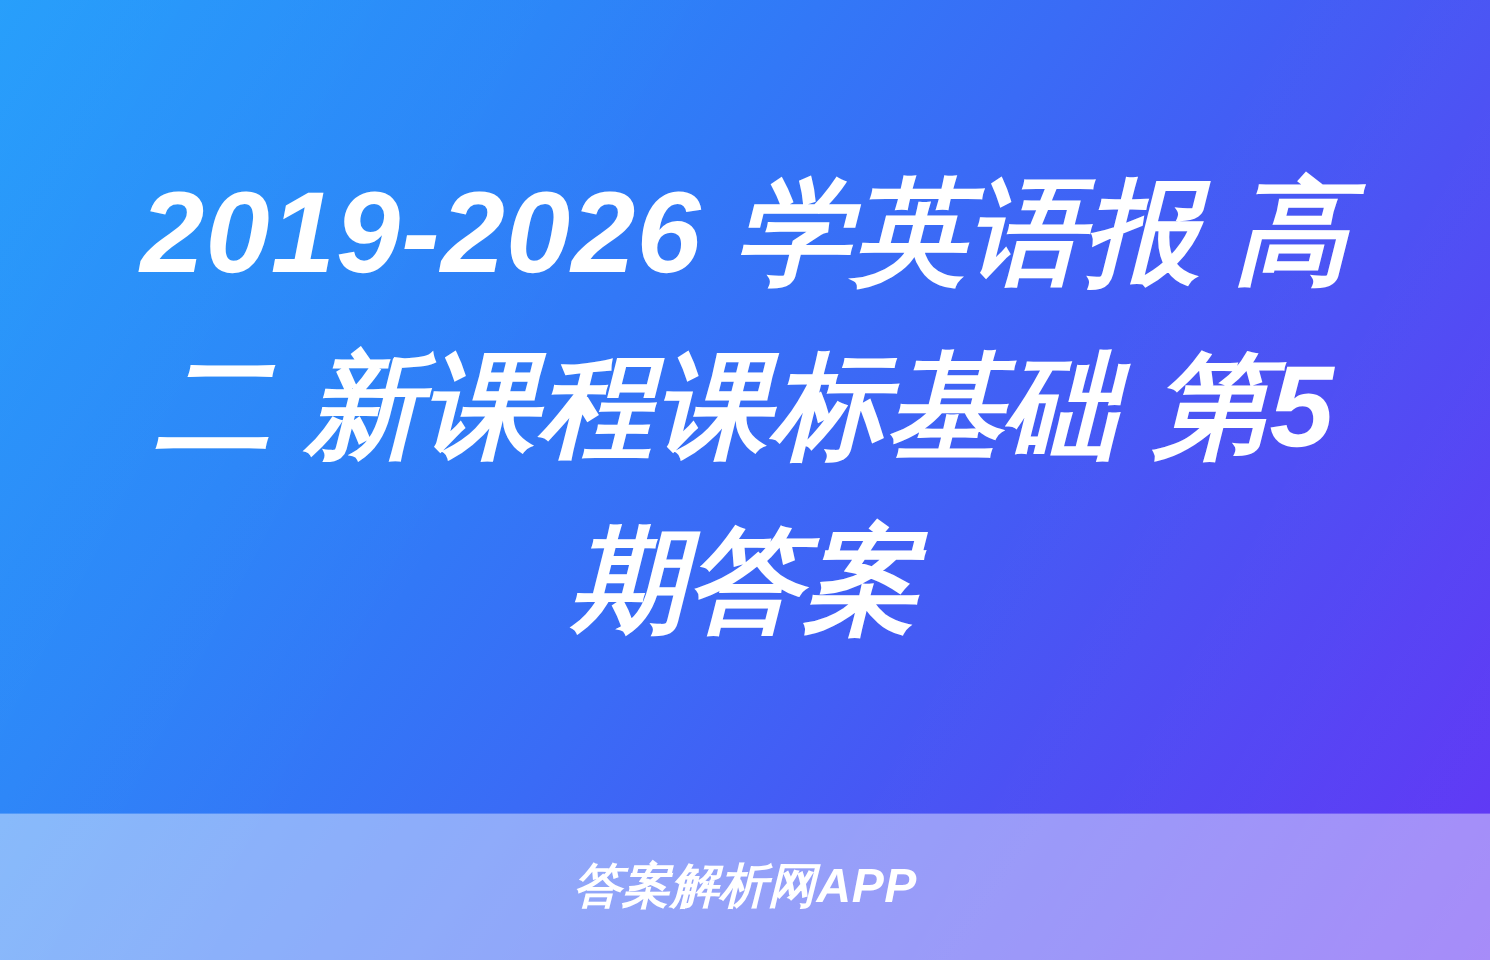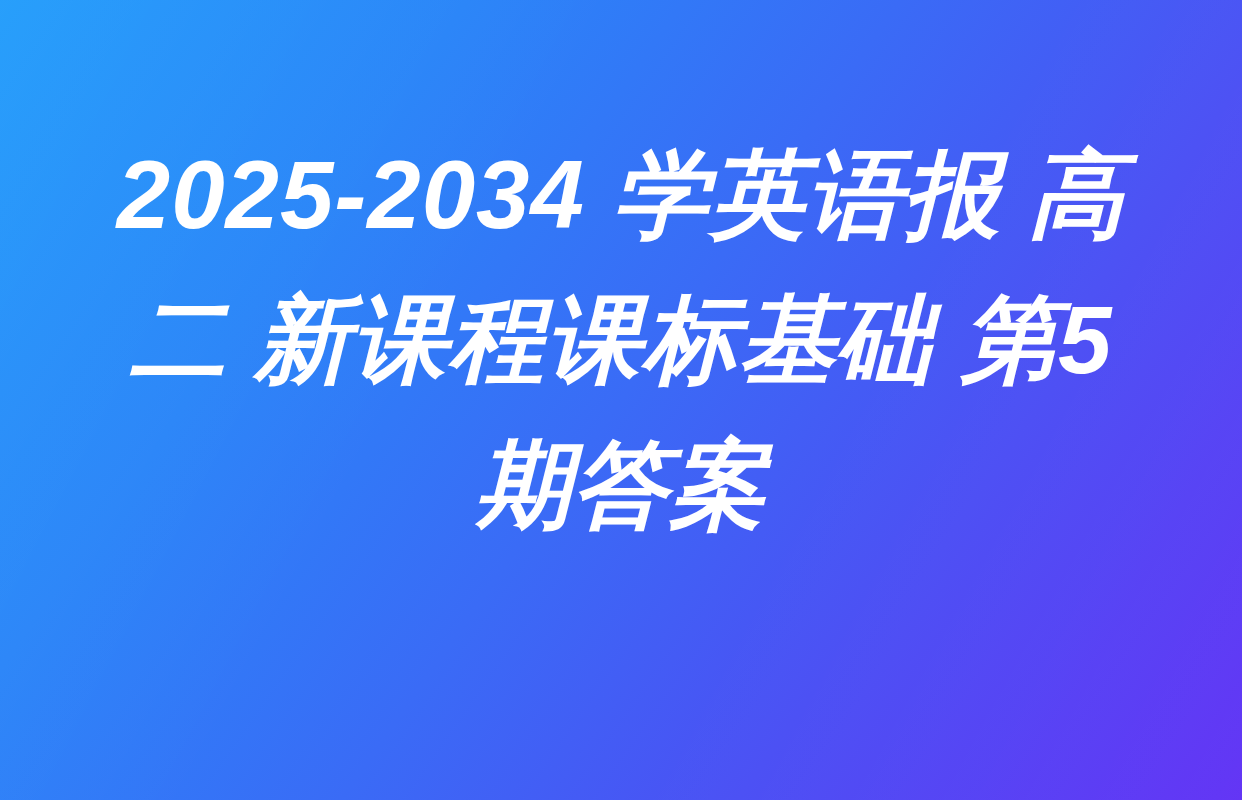--- a/index.html
+++ b/index.html
@@ -91,19 +91,22 @@
     letter-spacing: 0.5px;
     white-space: nowrap;
   }
 </style>
 </head>
 <body>
 
 <div class="card">
 
   <div class="hero">
-    <h1 class="title">2025-2034 学英语报 高
+    <h1 class="title">2019-2026 学英语报 高
 二 新课程课标基础 第5
 期答案</h1>
   </div>
 
+  <div class="footer-bar">
+    <span class="footer-brand">答案解析网APP</span>
+  </div>
 
 </div>
 
 </body></html>

